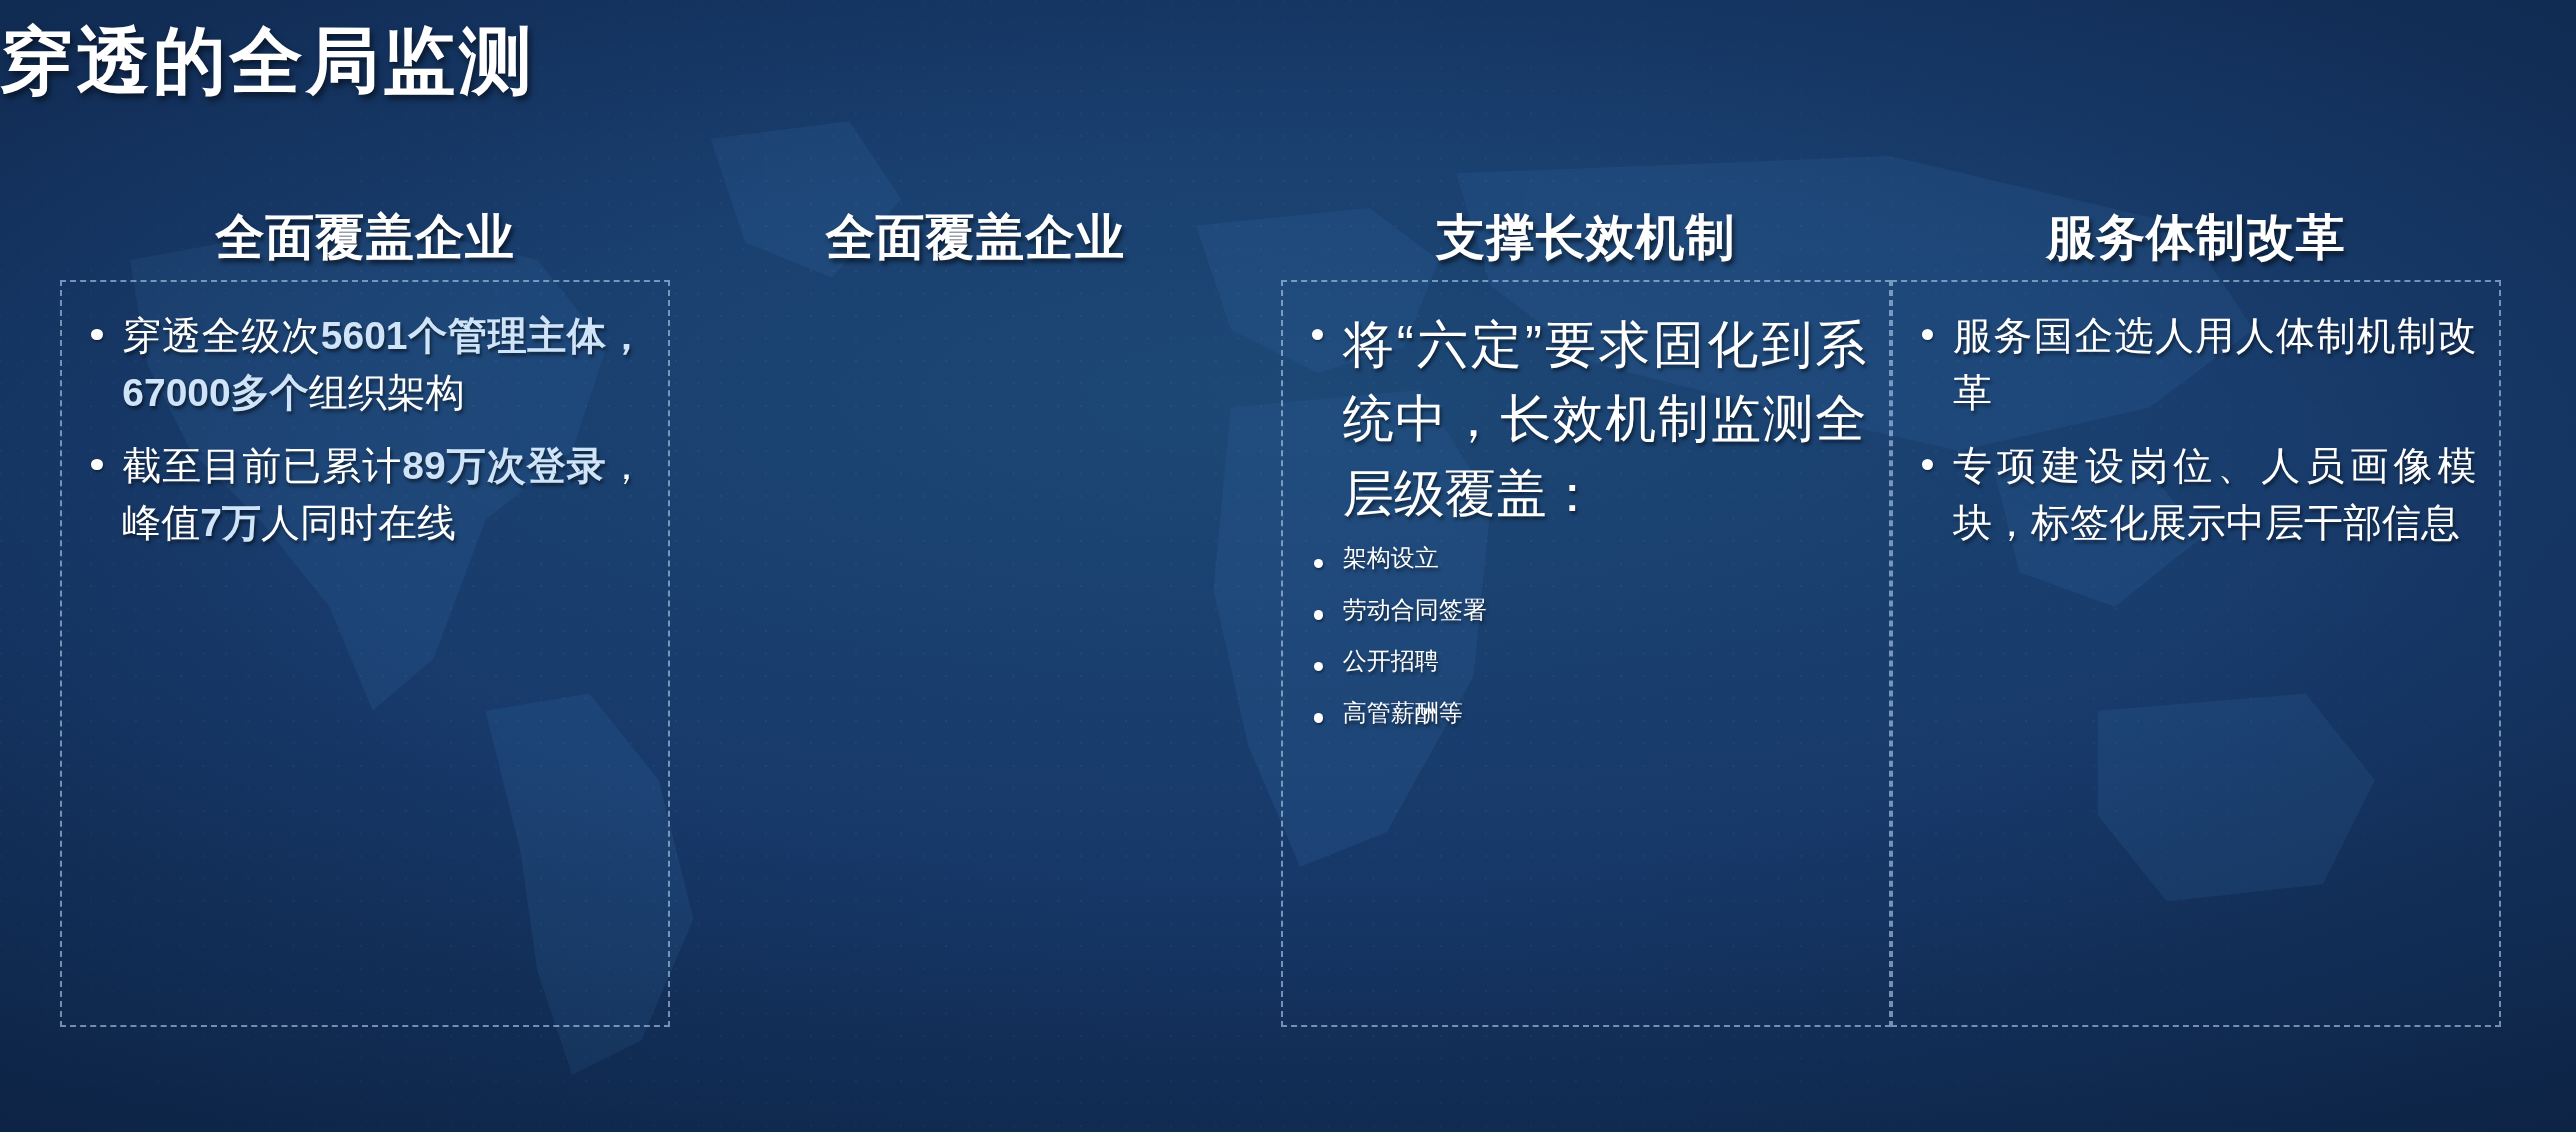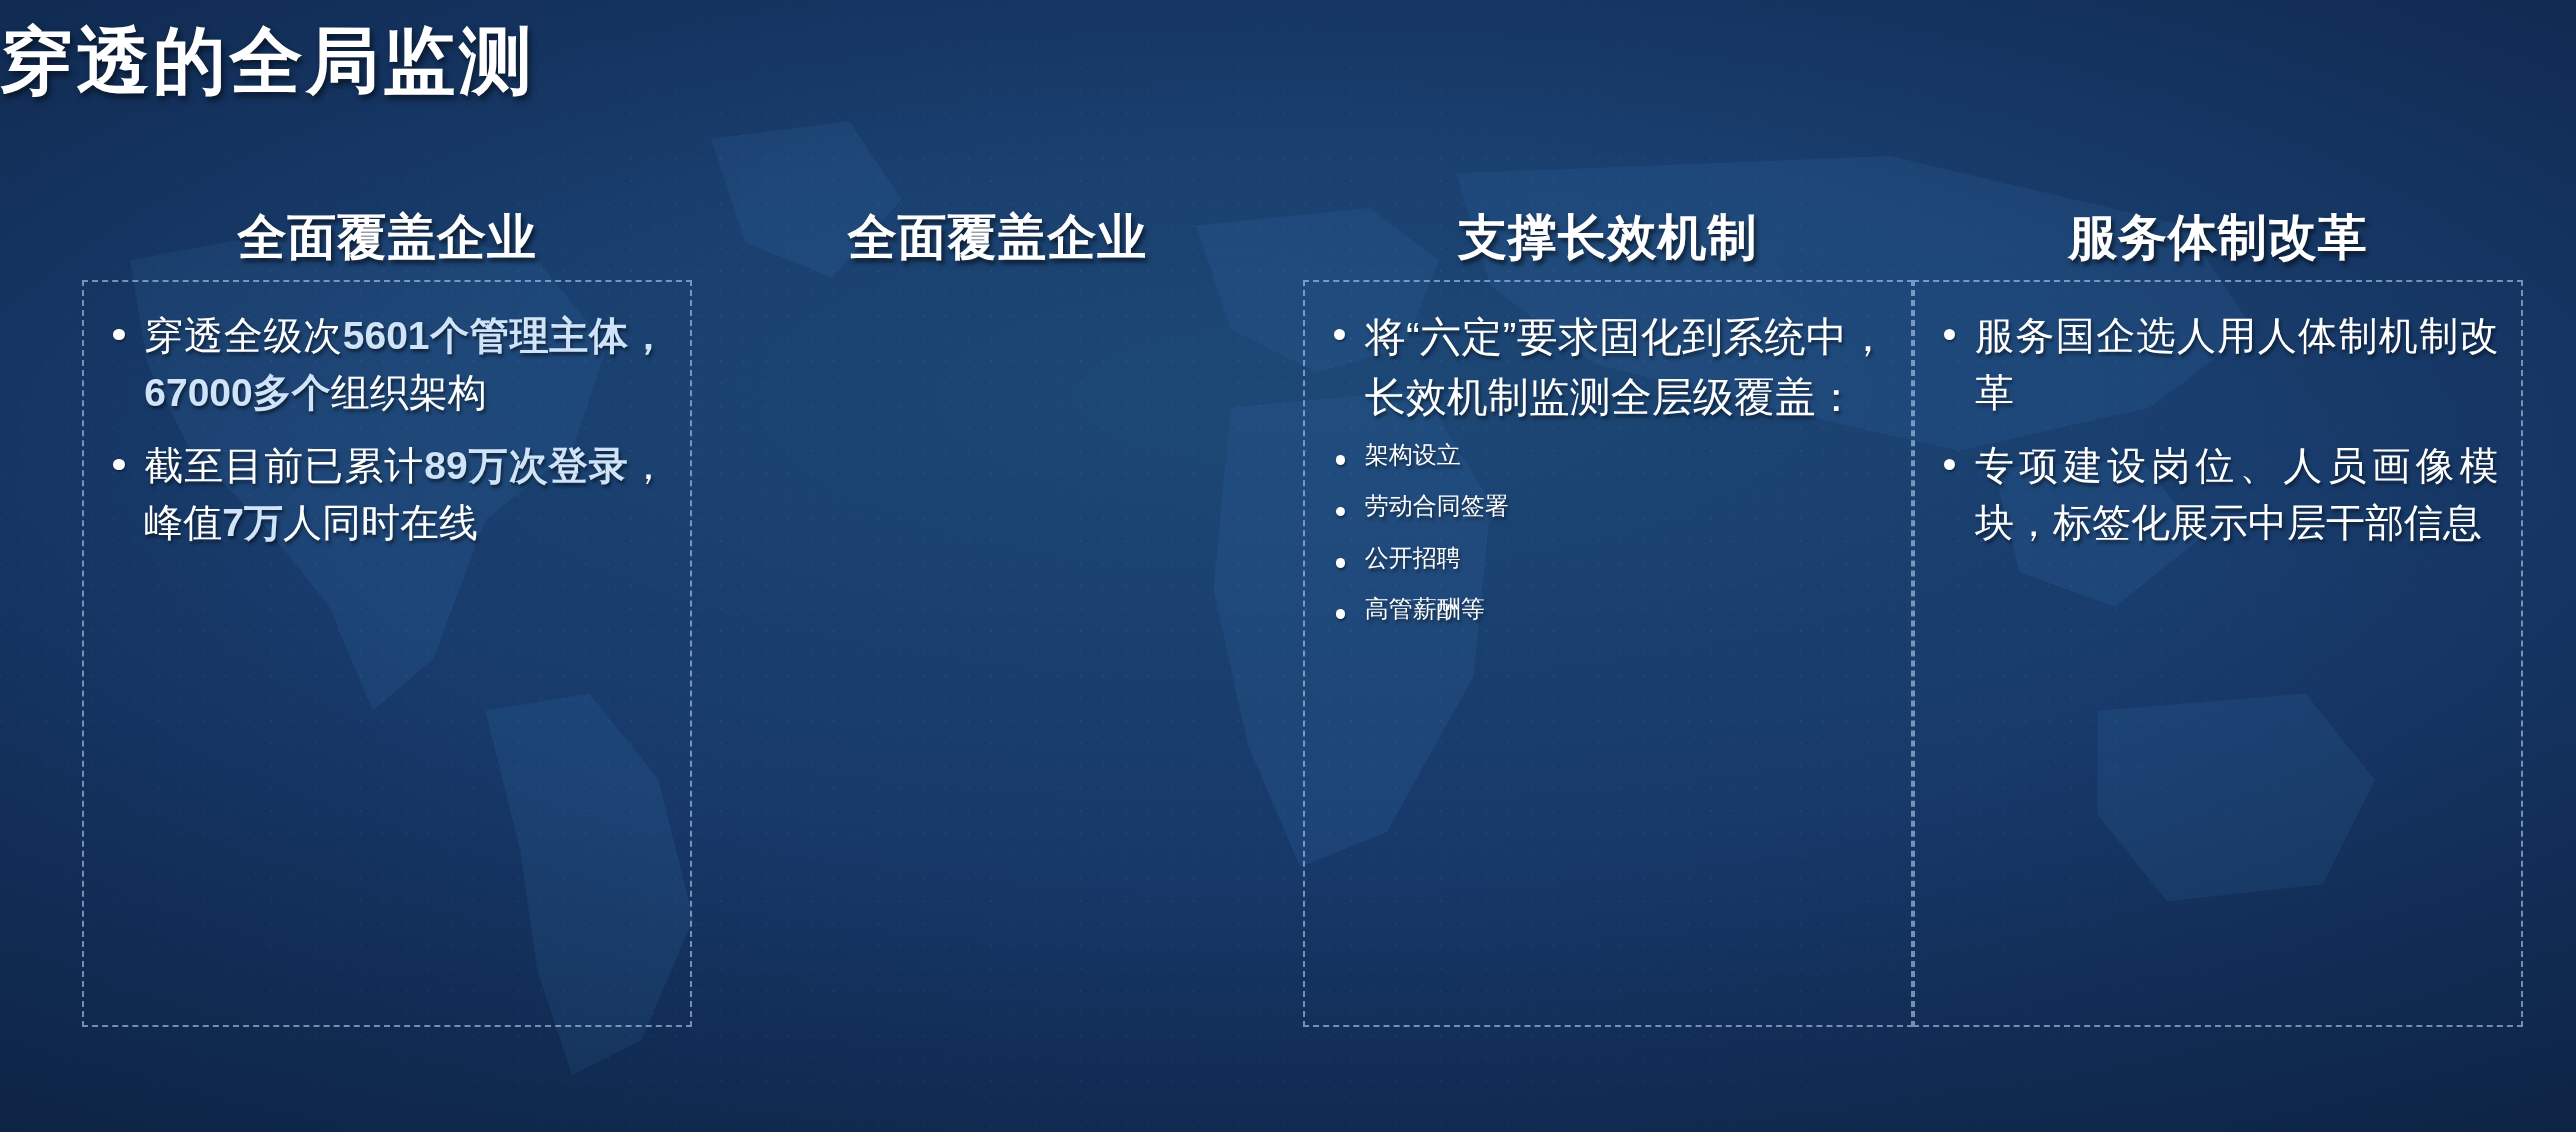--- a/index.html
+++ b/index.html
@@ -47,21 +47,21 @@
     color:#ffffff;
     letter-spacing:3.5px;
     text-shadow:2.6px 4.3px 6px rgba(0,0,0,.55);
     line-height:1.15;
     white-space:nowrap;
   }
 
   
   #columns {
     position:absolute;
-    top:195px; left:82px;
+    top:195px; left:60px;
     width:2441px; height:832px;
     display:flex;
   }
   .col { flex:1 1 0; display:flex; flex-direction:column; min-width:0; }
 
   .col-head {
     height:85px;
     display:flex; align-items:center; justify-content:center;
     font-size:49px;
     font-weight:700;
@@ -119,21 +119,21 @@
     left:14px; top:16.5px;
     width:9.5px; height:9.5px;
     border-radius:50%;
     background:#ffffff;
     box-shadow:0.9px 1.7px 2.6px rgba(0,0,0,.45);
   }
 
   .hl { color:#cfe4f8; font-weight:700; }
 
   .intro-para {
-    font-size:41px;
+    font-size:51px;
     line-height:1.46;
     color:#ffffff;
     text-shadow:1.7px 2.6px 3.5px rgba(0,0,0,.5);
     position:relative;
     padding-left:43px;
     margin-bottom:11px;
     text-align:justify;
     text-justify:inter-ideograph;
   }
   .intro-para::before {

